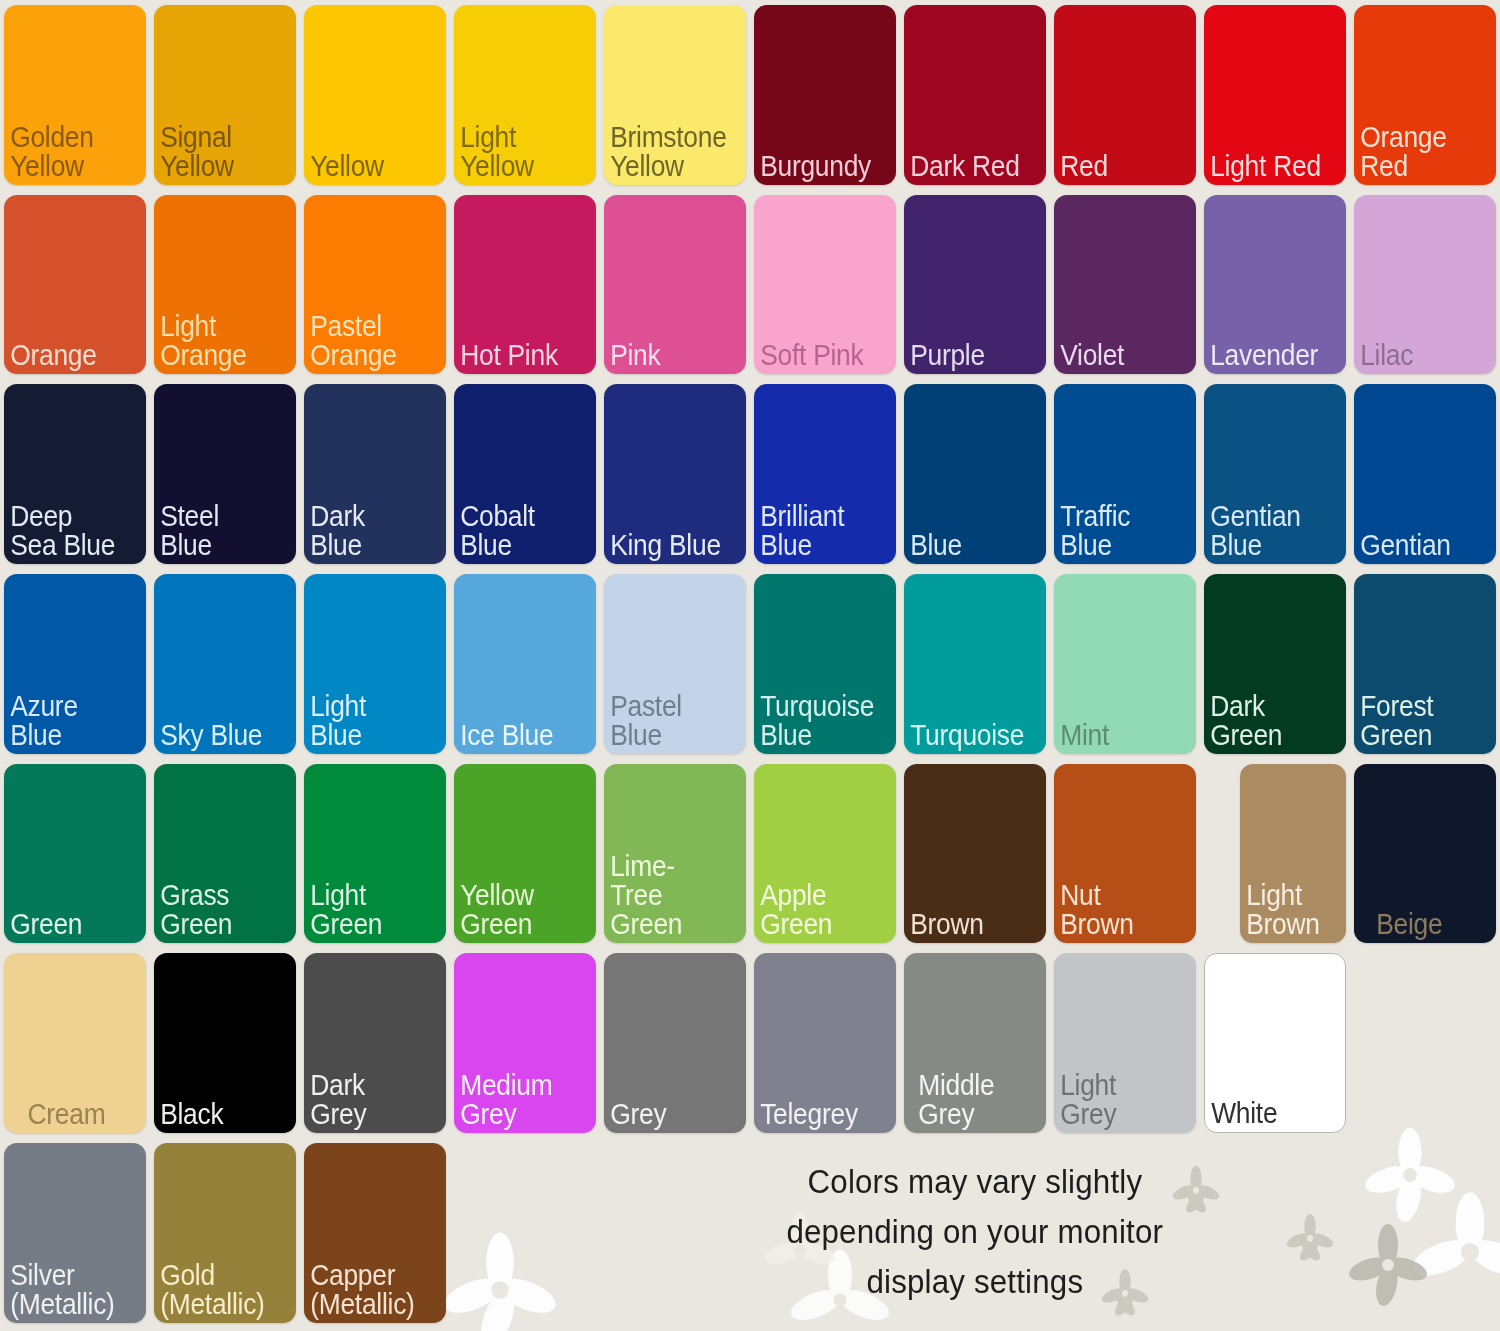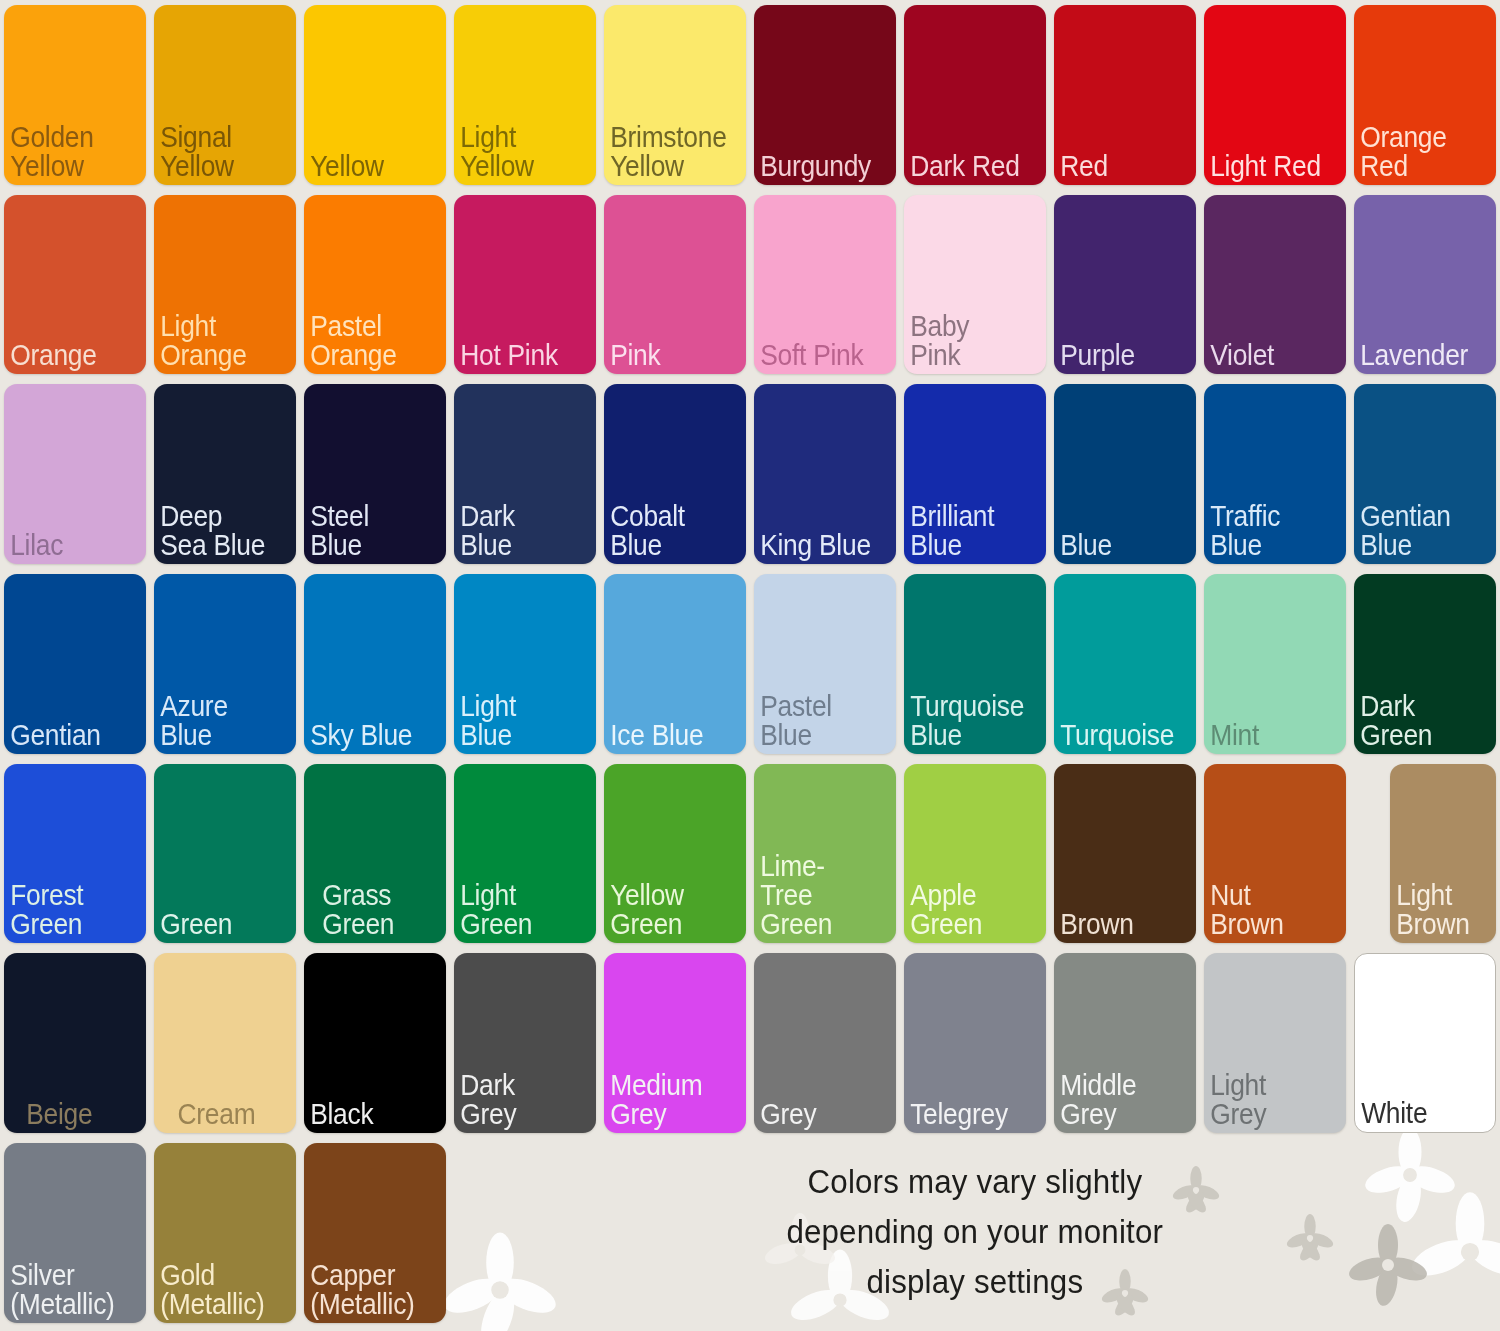--- a/index.html
+++ b/index.html
@@ -213,23 +213,20 @@
       </div>
       <div class="swatch" style="background: rgb(198, 26, 95);">
         <span class="swatch-label" style="color: rgb(250, 213, 227);">Hot Pink</span>
       </div>
       <div class="swatch" style="background: rgb(221, 81, 148);">
         <span class="swatch-label" style="color: rgb(251, 224, 238);">Pink</span>
       </div>
       <div class="swatch" style="background: rgb(248, 164, 205);">
         <span class="swatch-label" style="color: rgb(185, 98, 141);">Soft Pink</span>
       </div>
-      <div class="swatch" style="background: rgb(251, 217, 231);">
-        <span class="swatch-label" style="color: rgb(141, 115, 128);">Baby Pink</span>
-      </div>
       <div class="swatch" style="background: rgb(66, 36, 109);">
         <span class="swatch-label" style="color: rgb(227, 220, 239);">Purple</span>
       </div>
       <div class="swatch" style="background: rgb(90, 39, 96);">
         <span class="swatch-label" style="color: rgb(234, 217, 236);">Violet</span>
       </div>
       <div class="swatch" style="background: rgb(119, 98, 170);">
         <span class="swatch-label" style="color: rgb(239, 233, 246);">Lavender</span>
       </div>
       <div class="swatch" style="background: rgb(211, 166, 215);">
@@ -285,27 +282,27 @@
       </div>
       <div class="swatch" style="background: rgb(1, 156, 155);">
         <span class="swatch-label" style="color: rgb(217, 245, 243);">Turquoise</span>
       </div>
       <div class="swatch" style="background: rgb(146, 217, 181);">
         <span class="swatch-label" style="color: rgb(93, 140, 116);">Mint</span>
       </div>
       <div class="swatch" style="background: rgb(2, 59, 34);">
         <span class="swatch-label" style="color: rgb(223, 240, 230);">Dark Green</span>
       </div>
-      <div class="swatch" style="background: #1d4ed8; justify-content: center;">
+      <div class="swatch" style="background: #0c4a6e; justify-content: center;">
         <span class="swatch-label" style="color: rgb(221, 240, 229);">Forest Green</span>
       </div>
       <div class="swatch" style="background: rgb(3, 121, 90);">
         <span class="swatch-label" style="color: rgb(221, 243, 234);">Green</span>
       </div>
-      <div class="swatch" style="background: rgb(0, 114, 67); padding-left: 12px;">
+      <div class="swatch" style="background: rgb(0, 114, 67);">
         <span class="swatch-label" style="color: rgb(220, 241, 228);">Grass Green</span>
       </div>
       <div class="swatch" style="background: rgb(0, 138, 60);">
         <span class="swatch-label" style="color: rgb(220, 243, 226);">Light Green</span>
       </div>
       <div class="swatch" style="background: rgb(75, 164, 40);">
         <span class="swatch-label" style="color: rgb(232, 247, 216);">Yellow Green</span>
       </div>
       <div class="swatch" style="background: rgb(129, 184, 85);">
         <span class="swatch-label" style="color: rgb(239, 250, 223);">Lime-Tree Green</span>
@@ -336,21 +333,21 @@
       </div>
       <div class="swatch" style="background: #d946ef;">
         <span class="swatch-label" style="color: rgb(242, 242, 242);">Medium Grey</span>
       </div>
       <div class="swatch" style="background: rgb(118, 118, 118);">
         <span class="swatch-label" style="color: rgb(242, 242, 242);">Grey</span>
       </div>
       <div class="swatch" style="background: rgb(127, 130, 142);">
         <span class="swatch-label" style="color: rgb(242, 242, 244);">Telegrey</span>
       </div>
-      <div class="swatch" style="background: rgb(133, 138, 133);">
+      <div class="swatch" style="background: rgb(133, 138, 133); padding-left: 8px;">
         <span class="swatch-label" style="color: rgb(243, 244, 243);">Middle Grey</span>
       </div>
       <div class="swatch" style="background: rgb(194, 197, 199);">
         <span class="swatch-label" style="color: rgb(109, 113, 115);">Light Grey</span>
       </div>
       <div class="swatch white-chip" style="background: rgb(255, 255, 255);">
         <span class="swatch-label" style="color: rgb(48, 48, 48);">White</span>
       </div>
     </div>
 

